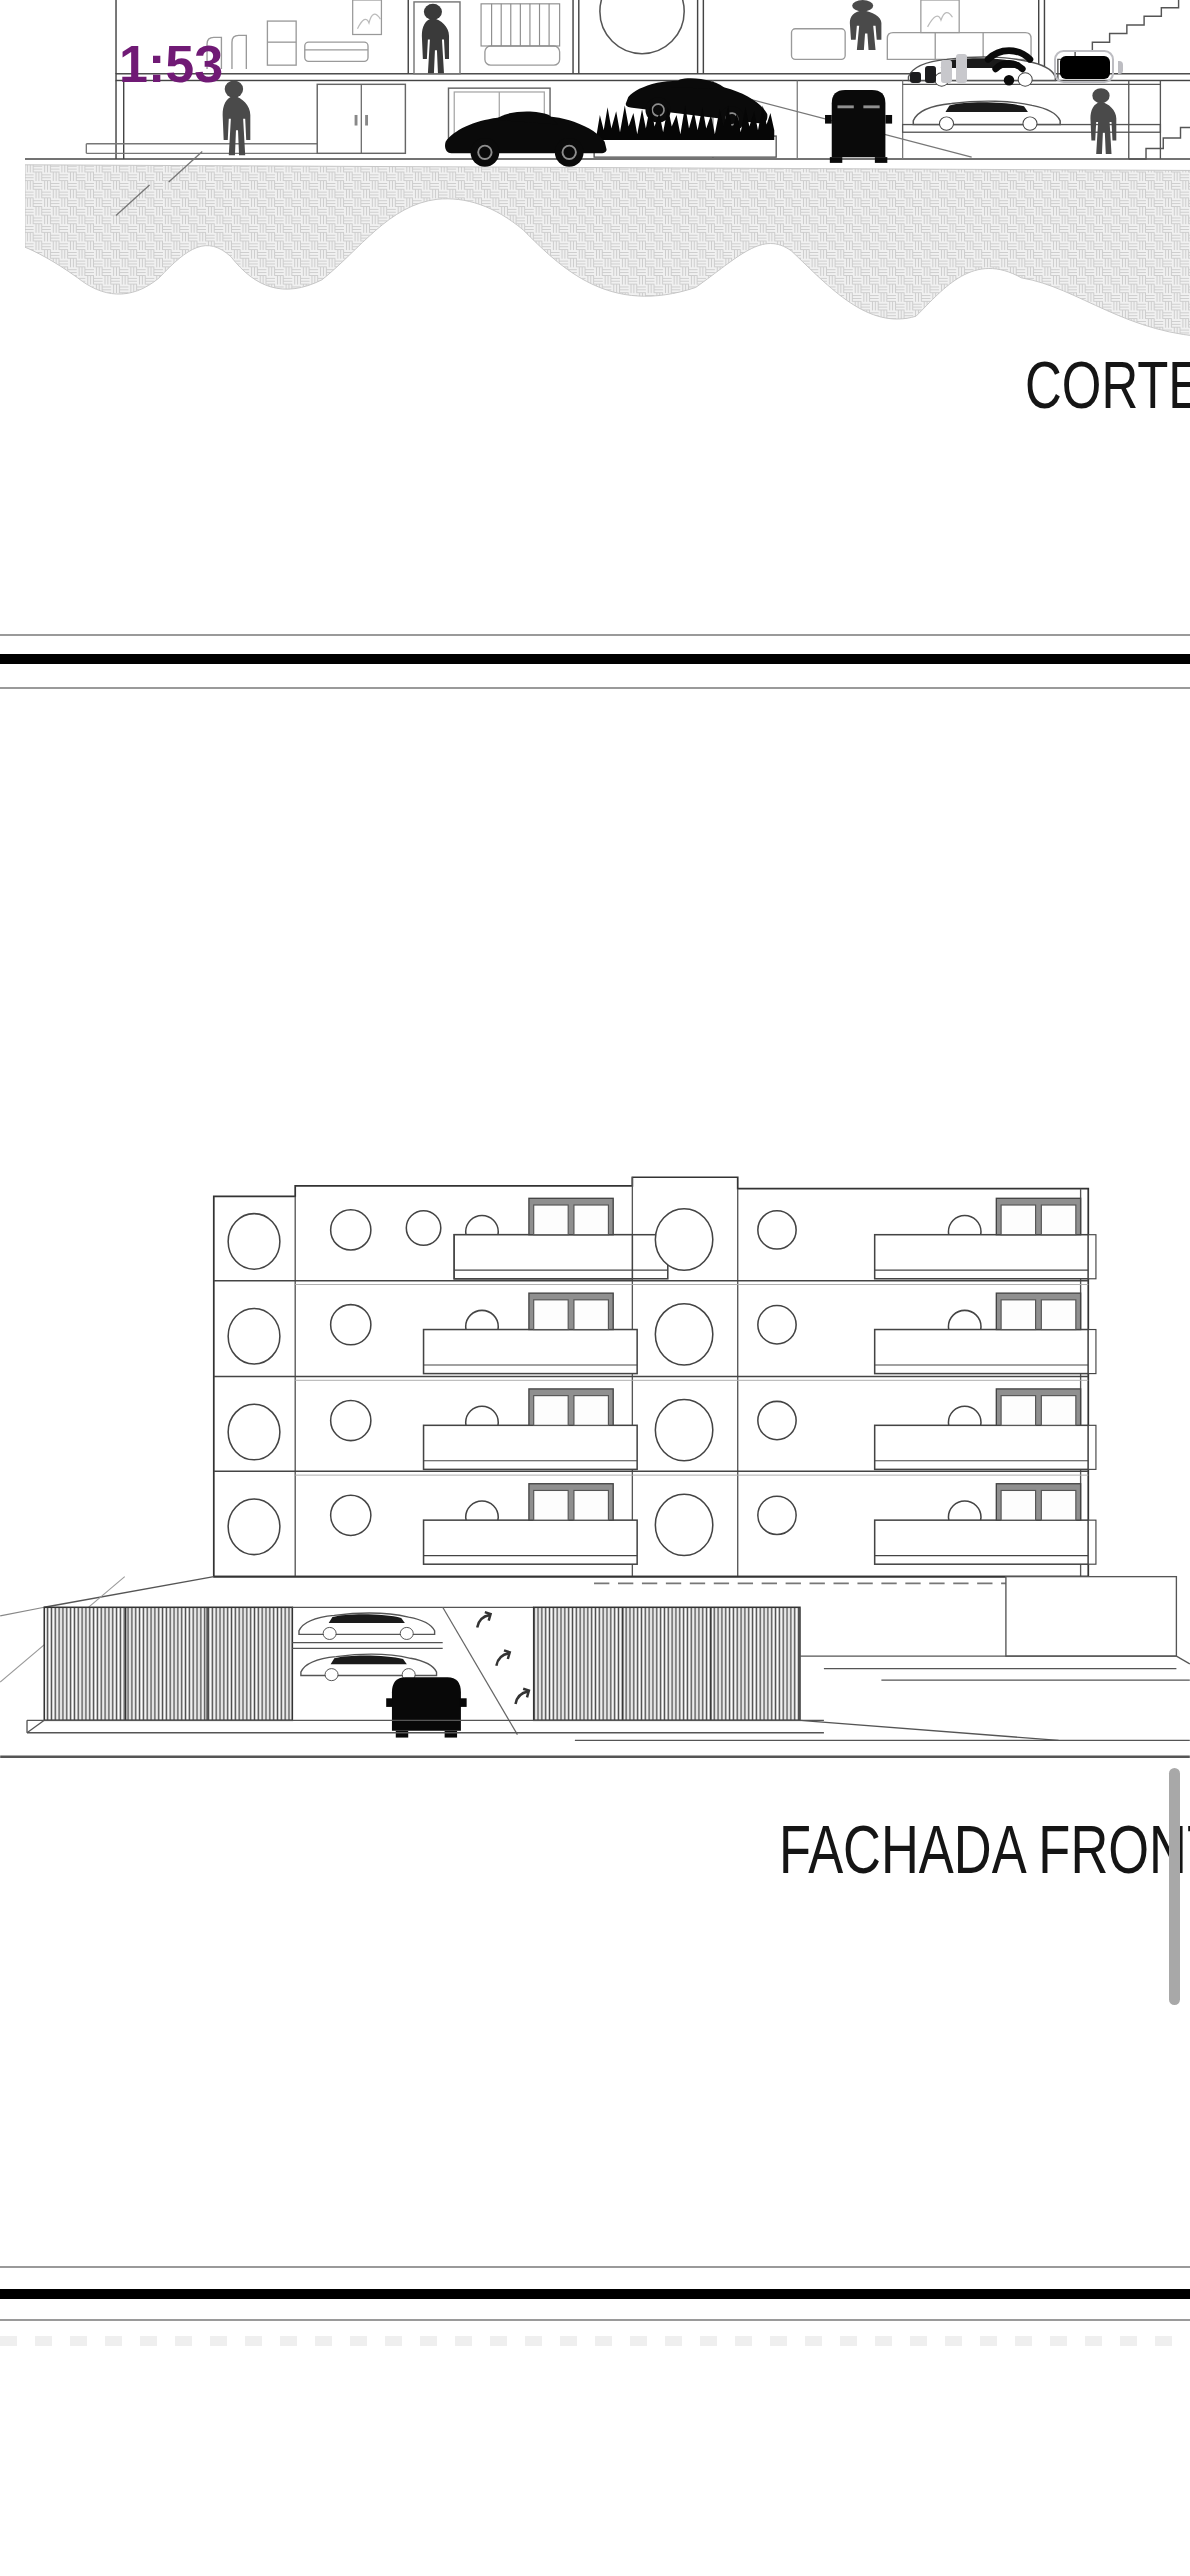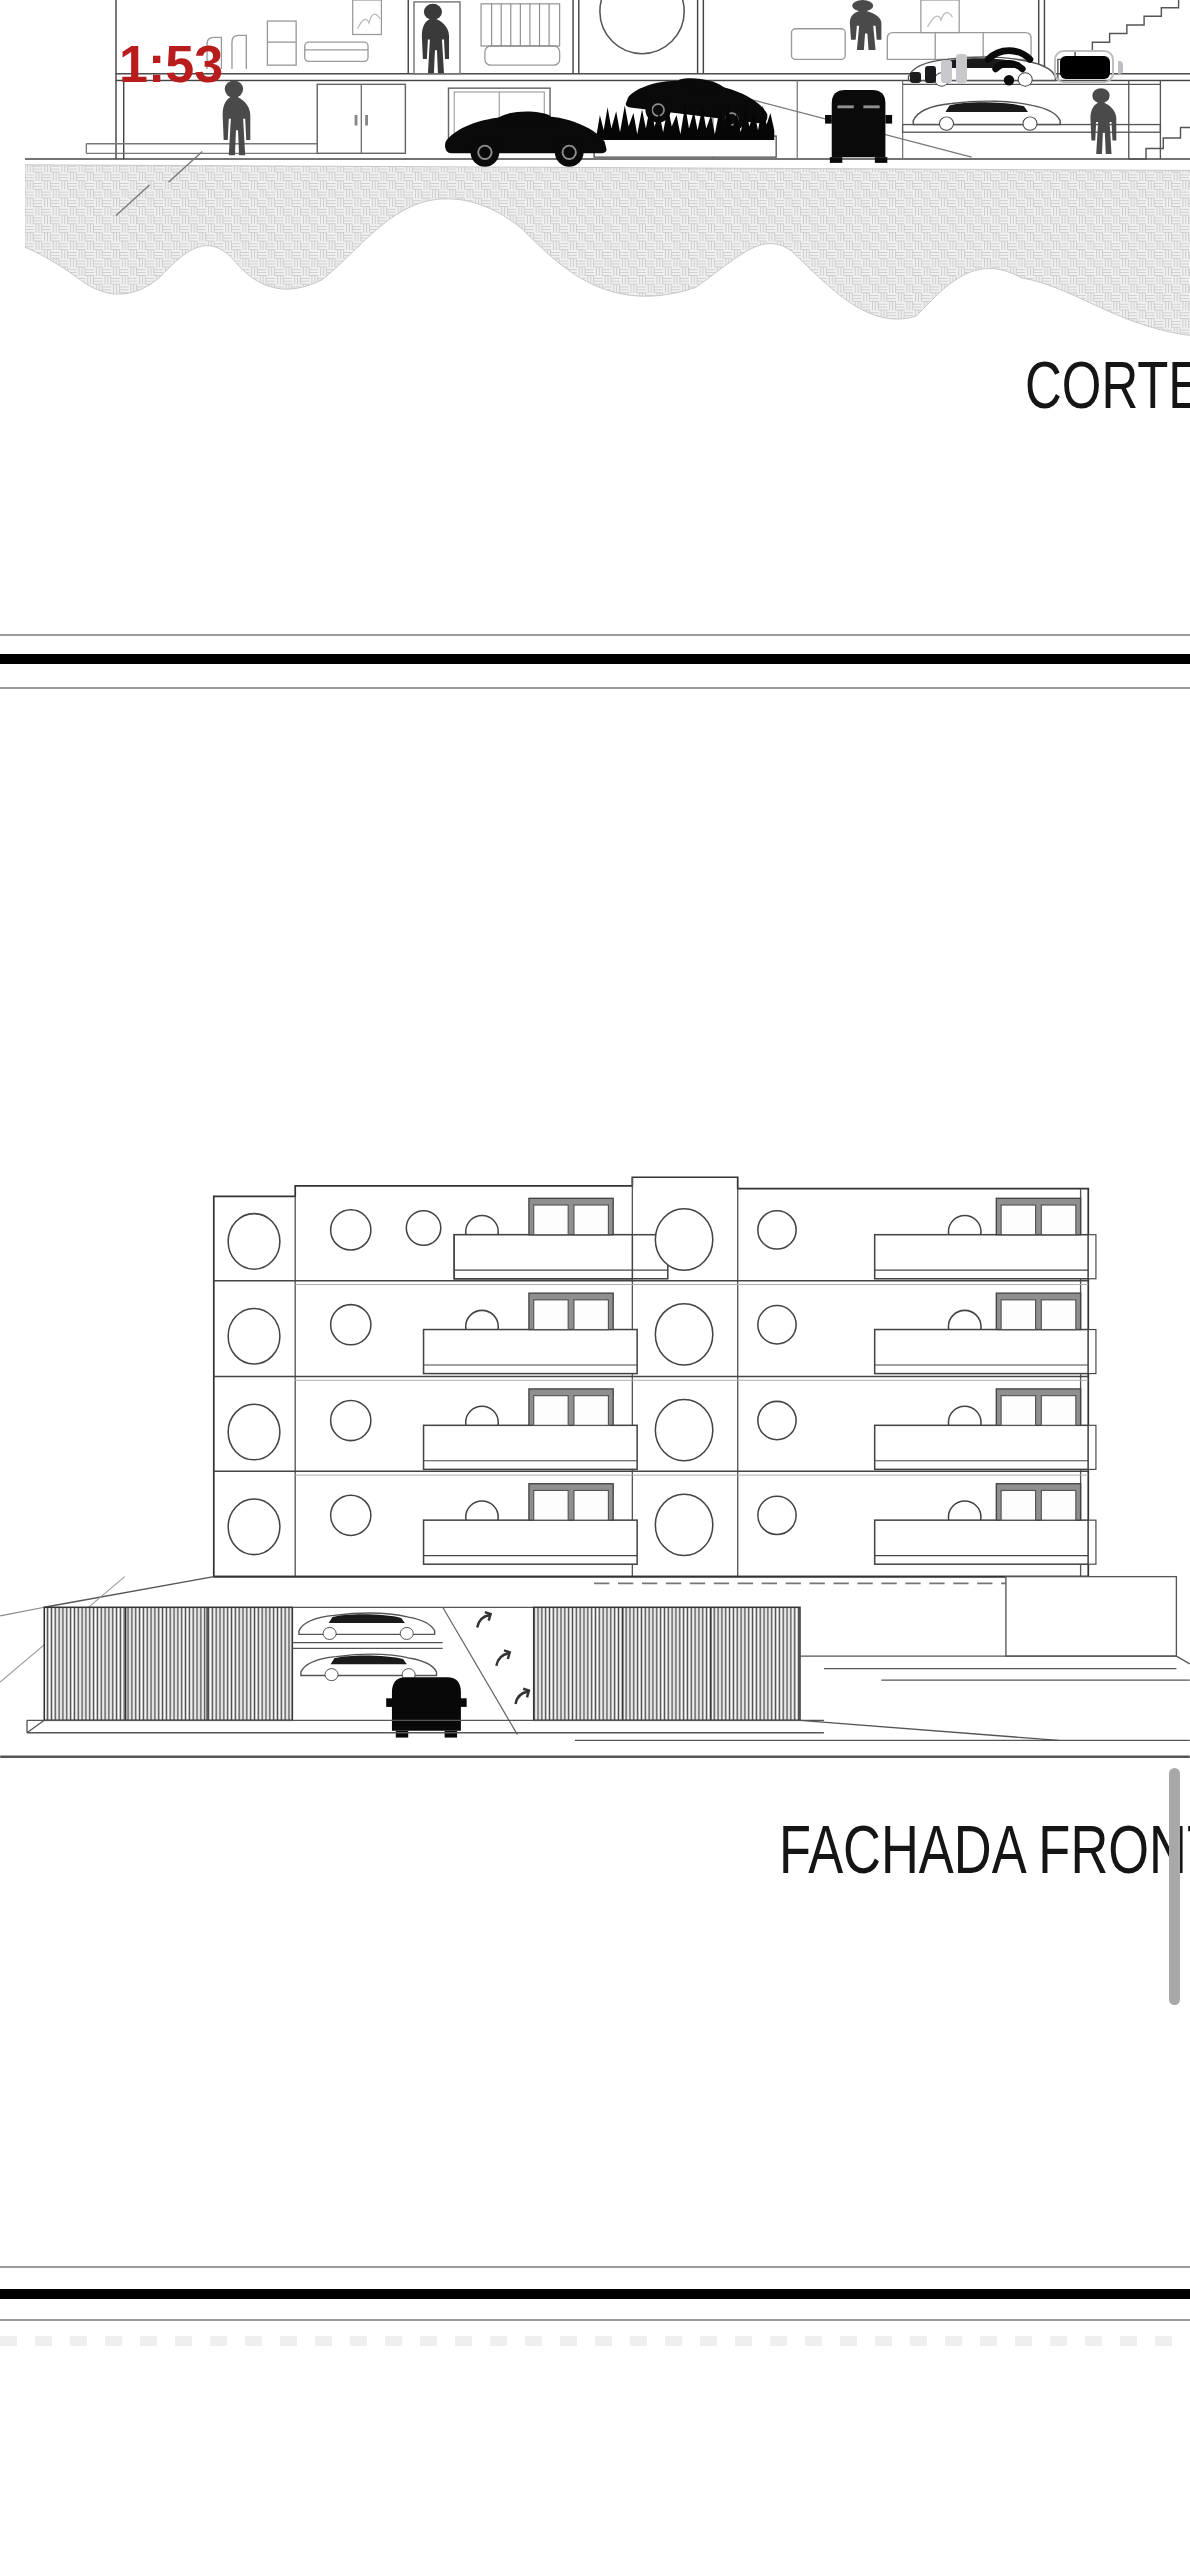--- a/index.html
+++ b/index.html
@@ -5,21 +5,21 @@
   html,body{margin:0;padding:0;background:#555;}
   .screen{
     position:relative;width:1190px;height:2576px;background:#fff;
     overflow:hidden;margin:0 auto;
     font-family:"Liberation Sans","DejaVu Sans",sans-serif;
   }
   .abs{position:absolute;}
   
   .time{
     position:absolute;left:119px;top:38px;
-    font-size:52px;font-weight:700;color:#b91c1c;letter-spacing:0px;line-height:1;
+    font-size:52px;font-weight:700;color:#701a75;letter-spacing:0px;line-height:1;
   }
   .sig{position:absolute;bottom:0;border-radius:2.9px;}
   
   .draw-label{
     position:absolute;color:#151515;font-weight:400;line-height:1;
     transform:scaleX(0.76);transform-origin:left top;white-space:nowrap;
   }
   .lbl-corte{left:1013px;top:351px;font-size:67px;}
   .lbl-fachada{left:779px;top:1815px;font-size:69px;}
   

